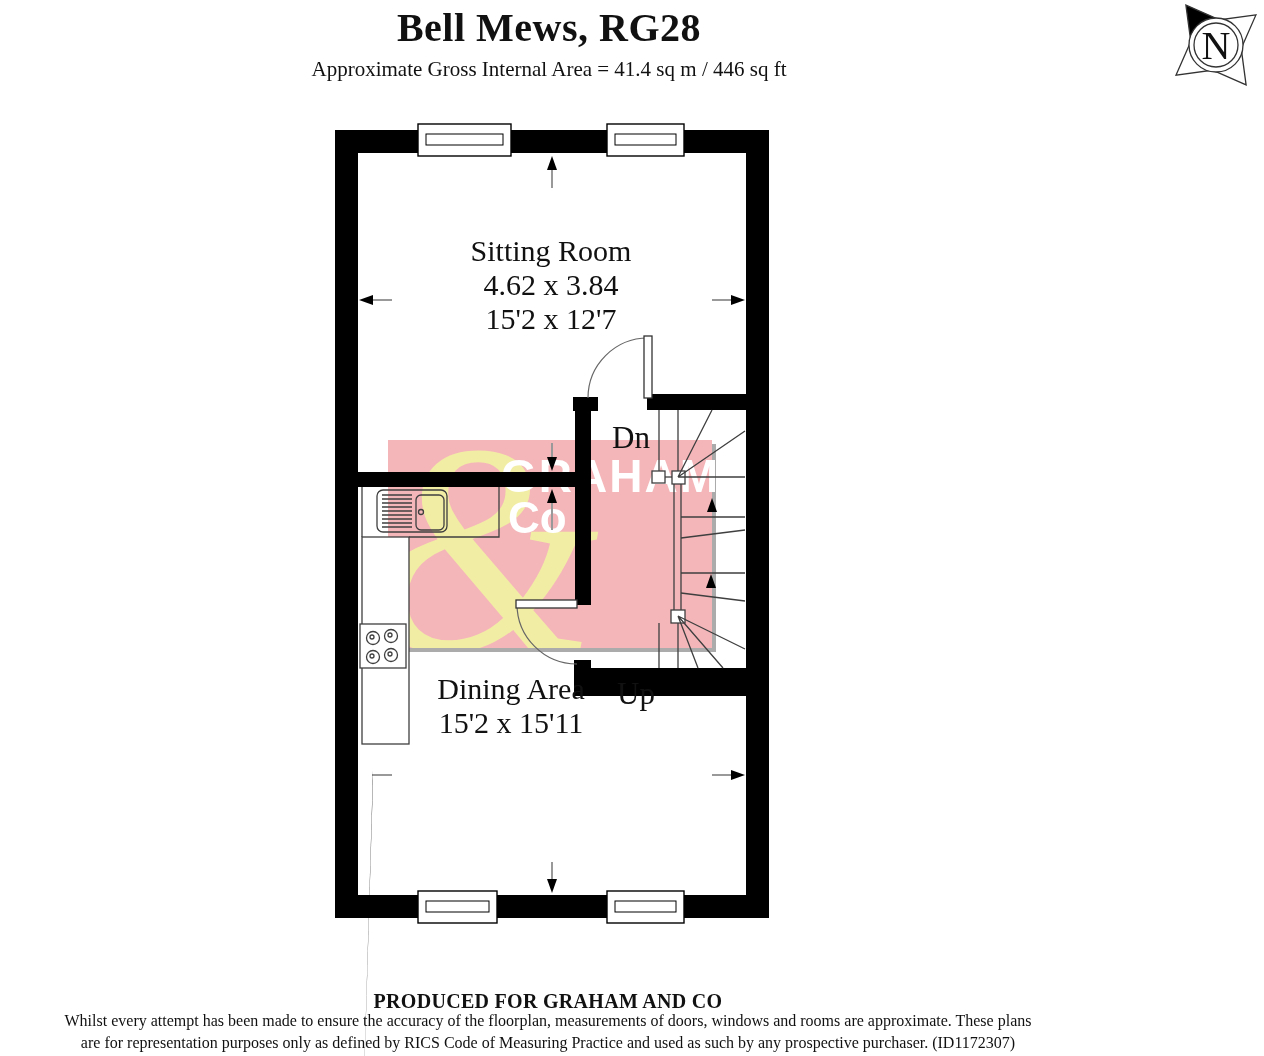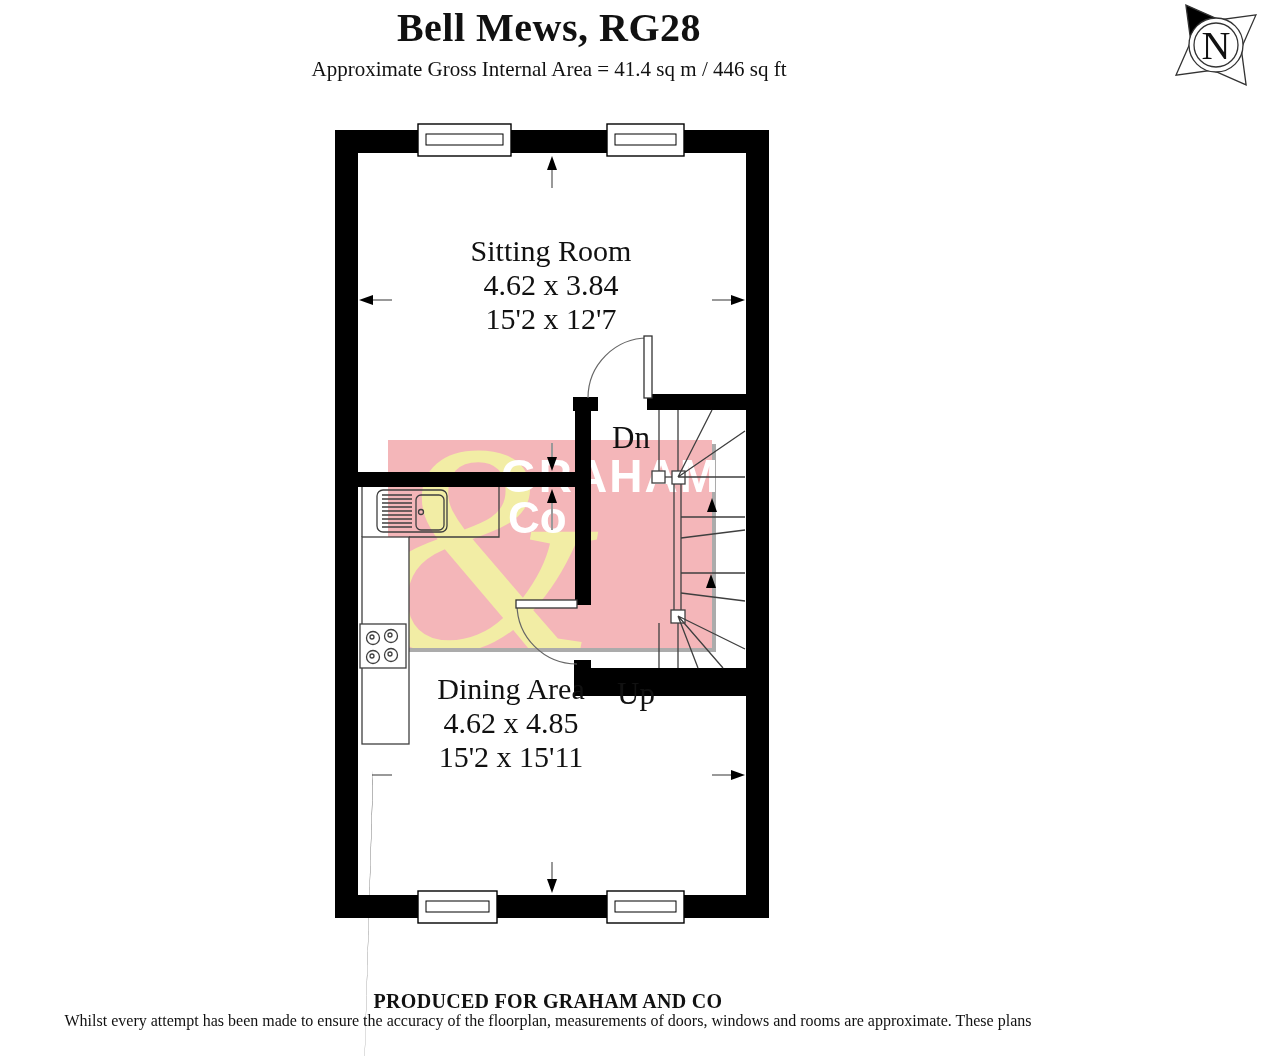--- a/index.html
+++ b/index.html
@@ -154,23 +154,23 @@
   <div class="abs ctr subtitle" style="left:249px;top:57px;width:600px;">Approximate Gross Internal Area = 41.4 sq m / 446 sq ft</div>
 
   <div class="abs ctr roomlabel" style="left:401px;top:234px;width:300px;">
     <div>Sitting Room</div>
     <div>4.62 x 3.84</div>
     <div>15'2 x 12'7</div>
   </div>
 
   <div class="abs ctr roomlabel" style="left:361px;top:672px;width:300px;">
     <div>Dining Area</div>
-    <div>4.62 x 4.85</div>
     <div>15'2 x 15'11</div>
   </div>
 
   <div class="abs ctr stairlabel" style="left:601px;top:420px;width:60px;">Dn</div>
   <div class="abs ctr stairlabel" style="left:606px;top:634px;width:60px;margin-top:42px;">Up</div>
 
   <div class="abs ctr produced" style="left:248px;top:990px;width:600px;">PRODUCED FOR GRAHAM AND CO</div>
   <div class="abs ctr disclaimer" style="left:0;top:1012px;width:1096px;">Whilst every attempt has been made to ensure the accuracy of the floorplan, measurements of doors, windows and rooms are approximate. These plans</div>
+  <div class="abs ctr disclaimer" style="left:0;top:1034px;width:1096px;">are for representation purposes only as defined by RICS Code of Measuring Practice and used as such by any prospective purchaser. (ID1172307)</div>
 
 </div>
 
 </body></html>

